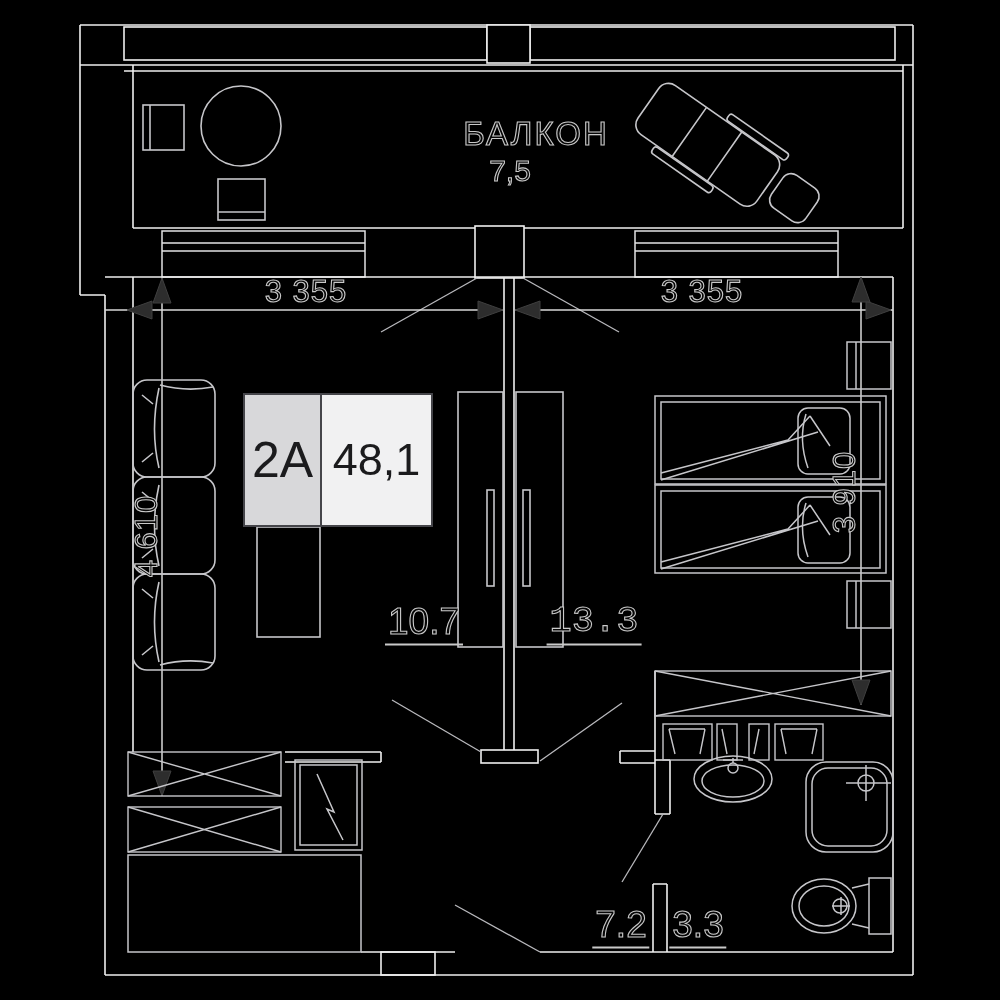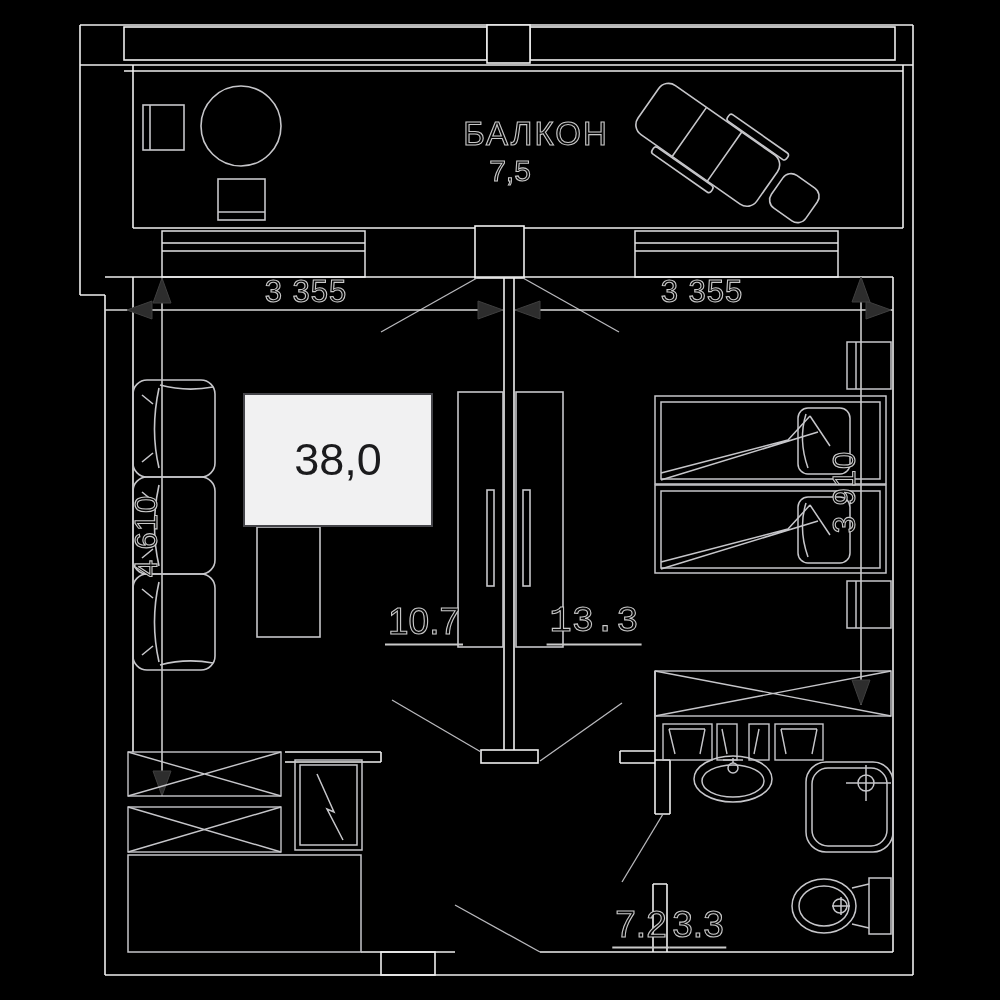--- a/index.html
+++ b/index.html
@@ -224,20 +224,21 @@
   <div class="lbl balcony-title" style="left:508px;top:133px;">БАЛКОН</div>
   <div class="lbl balcony-area" style="left:510px;top:171px;">7,5</div>
 
   <div class="lbl dim" style="left:306px;top:291px;">3 355</div>
   <div class="lbl dim" style="left:702px;top:291px;">3 355</div>
   <div class="lbl dim rot" style="left:146px;top:536px;">4 610</div>
   <div class="lbl dim rot" style="left:844px;top:492px;">3 910</div>
 
   <div class="lbl room-area underline" style="left:424px;top:624px;">10.7</div>
   <div class="lbl room-area underline" style="left:594px;top:624px;font-family:Liberation Mono, monospace;">13.3</div>
-  <div class="lbl room-area underline" style="left:621px;top:927px;margin-left:20px;">7.2</div>
+  <div class="lbl room-area underline" style="left:621px;top:927px;">7.2</div>
   <div class="lbl room-area underline" style="left:698px;top:927px;">3.3</div>
 
   <div id="unit-sign">
-    <div class="cell" id="unit-area-cell">38,0</div>
+    <div class="cell" id="unit-code-cell">2A</div>
+    <div class="cell" id="unit-area-cell">48,1</div>
   </div>
 
 </div>
 
 </body></html>

